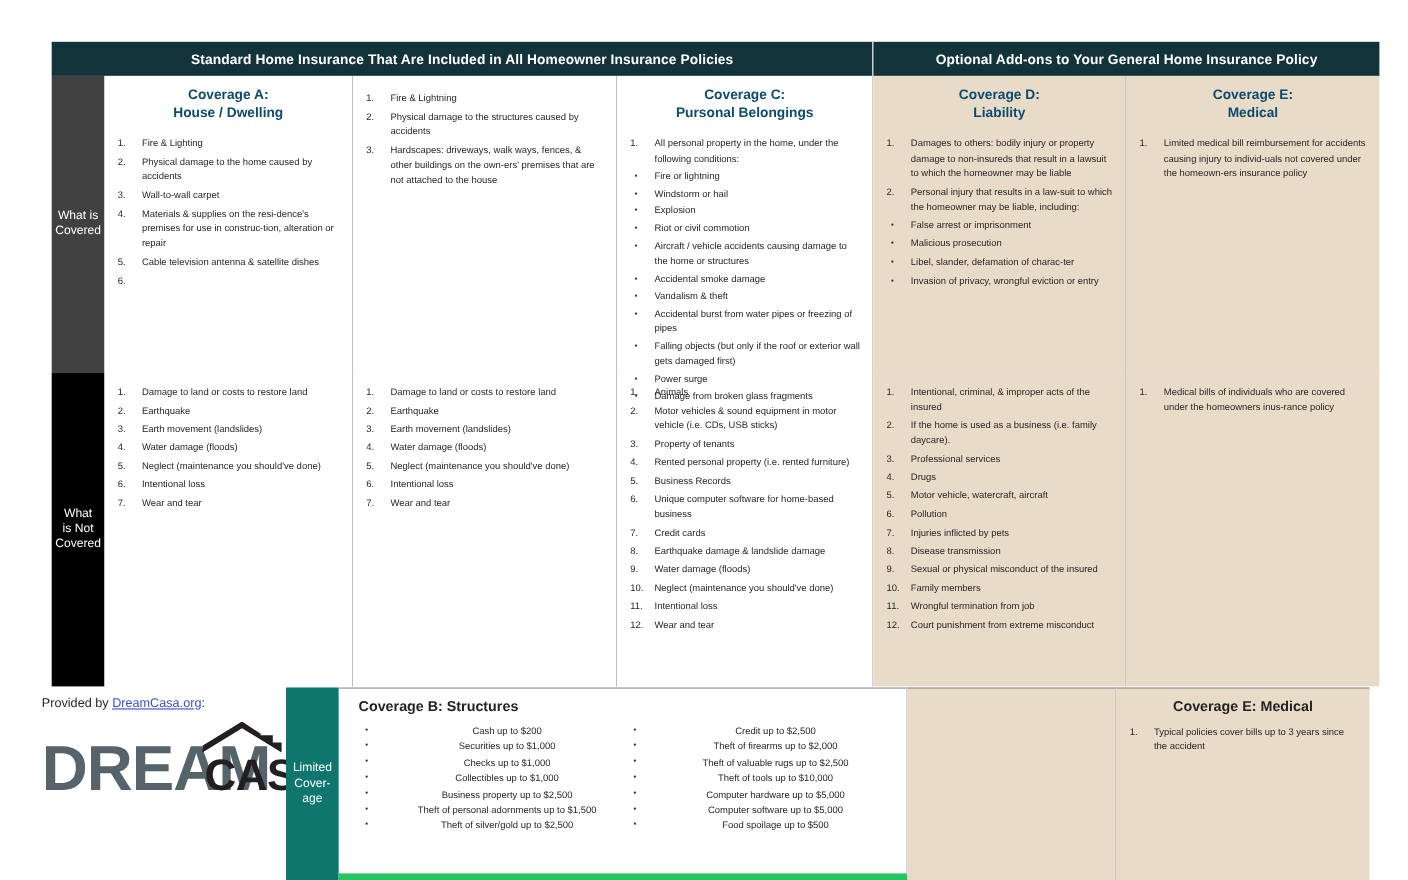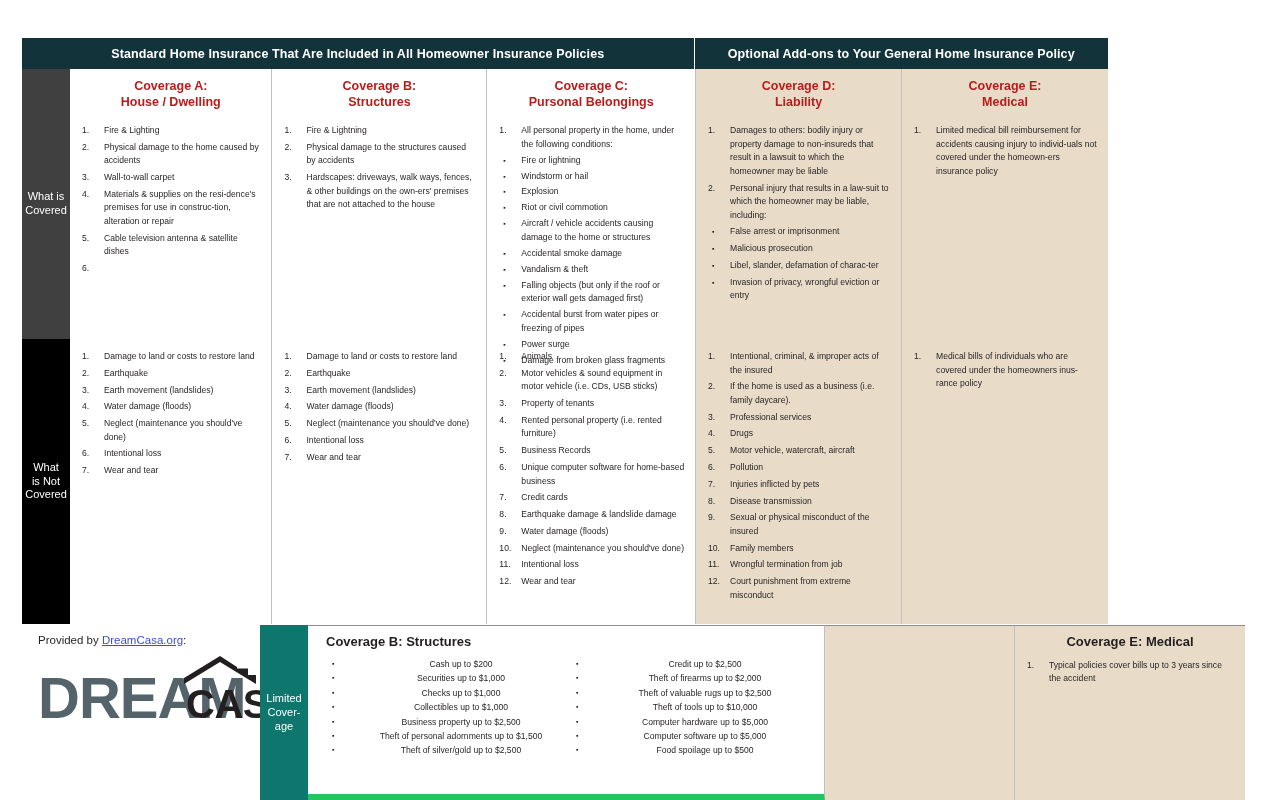--- a/index.html
+++ b/index.html
@@ -15,23 +15,23 @@
   .page {
     position: relative;
     width: 1280px;
     height: 800px;
     background: #ffffff;
   }
 
   
   .chart {
     position: absolute;
-    left: 22px;
+    left: 47px;
     top: 38px;
-    width: 1086px;
+    width: 1207px;
   }
   .band-row {
     display: flex;
     height: 31px;
   }
   .band {
     background: #12333a;
     color: #ffffff;
     font-size: 12.5px;
     font-weight: bold;
@@ -85,21 +85,21 @@
 
   .row1 { height: 270px; }
   .row2 { height: 285px; }
 
   .colhead {
     text-align: center;
     font-size: 12.5px;
     font-weight: bold;
     line-height: 1.28;
     padding-top: 9px;
-    color: #b91c1c;
+    color: #0c4a6e;
   }
 
   ul.items, ol.items {
     margin: 0;
     padding: 0;
     list-style: none;
   }
   .items { margin-top: 12px; }
   .items li {
     position: relative;
@@ -263,24 +263,20 @@
             <li><span class="mk">1.</span><span>Fire &amp; Lighting</span></li>
             <li><span class="mk">2.</span><span>Physical damage to the home caused by accidents</span></li>
             <li><span class="mk">3.</span><span>Wall-to-wall carpet</span></li>
             <li><span class="mk">4.</span><span>Materials &amp; supplies on the resi-dence's premises for use in construc-tion, alteration or repair</span></li>
             <li><span class="mk">5.</span><span>Cable television antenna &amp; satellite dishes</span></li>
             <li><span class="mk">6.</span></li>
           </ul>
       </div>
 
       <div class="col col-b std">
-        <div class="colhead">
-          <div>Coverage B:</div>
-          <div>Structures</div>
-        </div>
         <ul class="items">
             <li><span class="mk">1.</span><span>Fire &amp; Lightning</span></li>
             <li><span class="mk">2.</span><span>Physical damage to the structures caused by accidents</span></li>
             <li><span class="mk">3.</span><span>Hardscapes: driveways, walk ways, fences, &amp; other buildings on the own-ers' premises that are not attached to the house</span></li>
           </ul>
       </div>
 
       <div class="col col-c std">
         <div class="colhead">
           <div>Coverage C:</div>
@@ -288,22 +284,22 @@
         </div>
         <ul class="items tight">
             <li><span class="mk">1.</span><span>All personal property in the home, under the following conditions:</span></li>
             <li class="bul"><span class="mk">▪</span><span>Fire or lightning</span></li>
             <li class="bul"><span class="mk">▪</span><span>Windstorm or hail</span></li>
             <li class="bul"><span class="mk">▪</span><span>Explosion</span></li>
             <li class="bul"><span class="mk">▪</span><span>Riot or civil commotion</span></li>
             <li class="bul"><span class="mk">▪</span><span>Aircraft / vehicle accidents causing damage to the home or structures</span></li>
             <li class="bul"><span class="mk">▪</span><span>Accidental smoke damage</span></li>
             <li class="bul"><span class="mk">▪</span><span>Vandalism &amp; theft</span></li>
+            <li class="bul"><span class="mk">▪</span><span>Accidental burst from water pipes or freezing of pipes</span></li>
             <li class="bul"><span class="mk">▪</span><span>Falling objects (but only if the roof or exterior wall gets damaged first)</span></li>
-            <li class="bul"><span class="mk">▪</span><span>Accidental burst from water pipes or freezing of pipes</span></li>
             <li class="bul"><span class="mk">▪</span><span>Power surge</span></li>
             <li class="bul"><span class="mk">▪</span><span>Damage from broken glass fragments</span></li>
           </ul>
       </div>
 
       <div class="col col-d opt">
         <div class="colhead">
           <div>Coverage D:</div>
           <div>Liability</div>
         </div>

